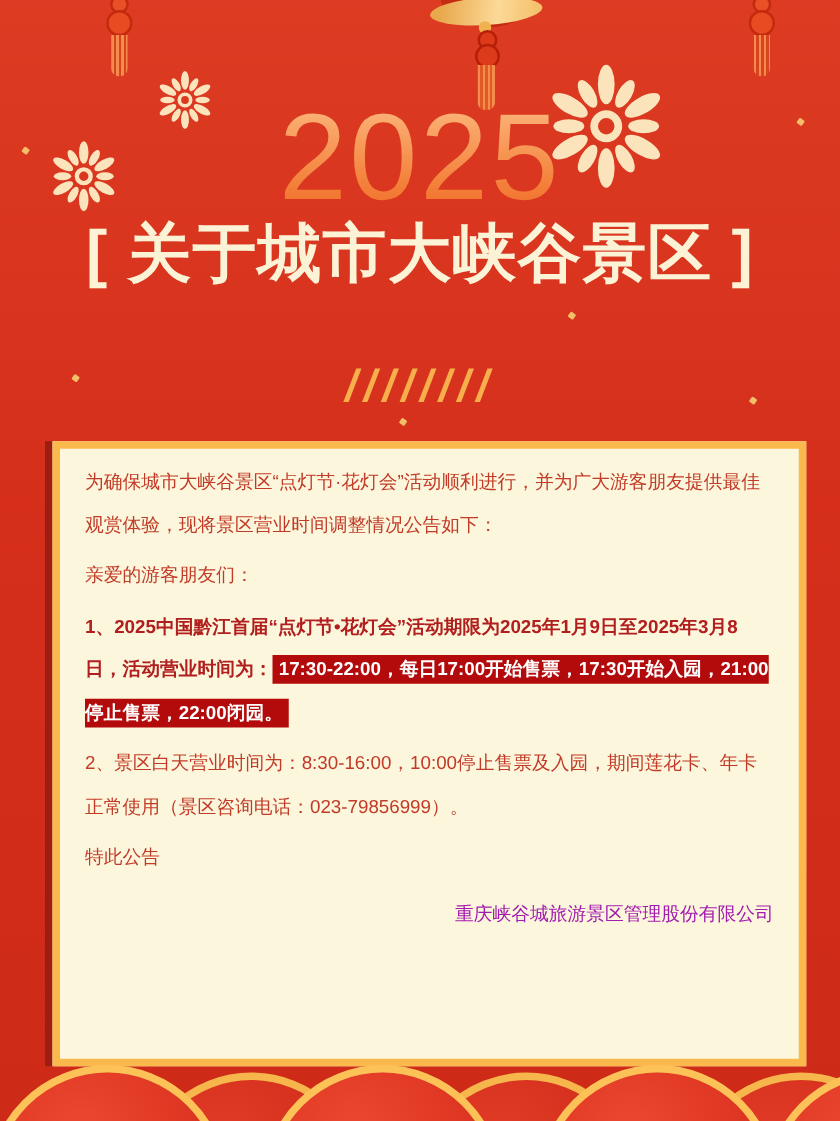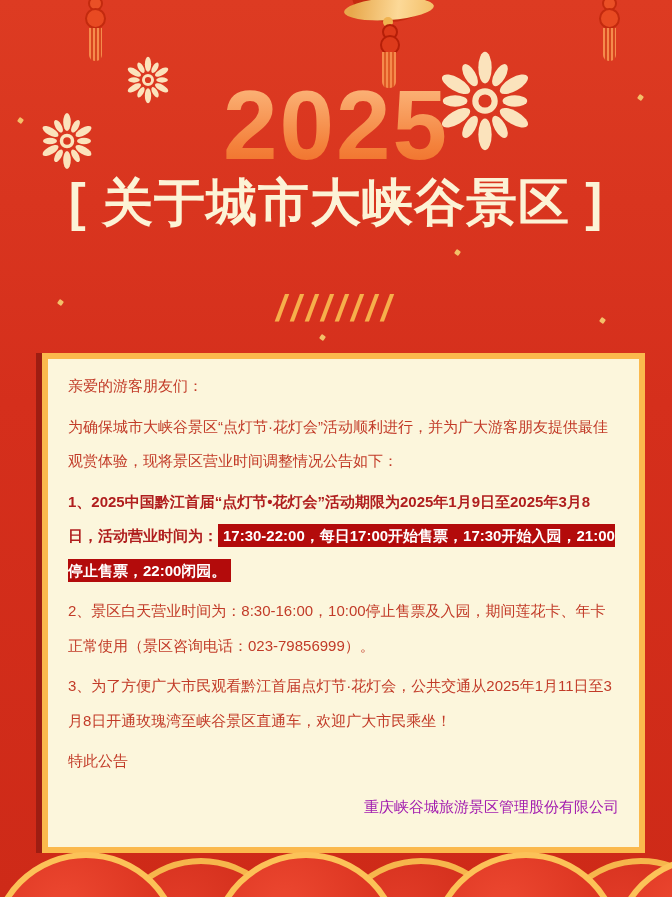--- a/index.html
+++ b/index.html
@@ -21,21 +21,21 @@
   .l-k1{position:absolute;left:44px;top:24px;width:12px;height:12px;border-radius:50%;background:#DD3A1B;border:2px solid #B51F08;}
   .l-k2{position:absolute;left:42px;top:35px;width:16px;height:16px;border-radius:50%;background:#DD3A1B;border:2px solid #B51F08;}
   .l-tassel{position:absolute;left:44px;top:52px;width:14px;height:36px;border-radius:0 0 6px 6px;
     background:repeating-linear-gradient(90deg,#F58B4C 0 2px,#E05A26 2px 4px);}
 
   .fw{position:absolute;z-index:1;}
   .sparkle{position:absolute;width:5px;height:5px;background:#F3C069;transform:rotate(35deg);border-radius:1px;z-index:1;}
 
   
   .year{position:absolute;top:76px;left:0;width:100%;text-align:center;z-index:3;
-    font-size:98px;line-height:1;font-weight:bold;letter-spacing:2px;color:#F58440;}
+    font-size:98px;line-height:1;font-weight:normal;letter-spacing:2px;color:#F58440;}
   @supports ((-webkit-background-clip:text) or (background-clip:text)){
     .year{background:linear-gradient(180deg,#FCB87E 5%,#F4823C 70%,#EF6C27);-webkit-background-clip:text;background-clip:text;color:transparent;}
   }
   .title{position:absolute;top:174px;left:0;width:100%;text-align:center;z-index:3;
     font-size:51px;line-height:1.15;font-weight:bold;color:#FCF3D6;letter-spacing:1px;}
   .subtitle{position:absolute;top:246px;left:0;width:100%;text-align:center;z-index:3;
     font-size:34px;font-weight:bold;color:#FCF3D6;letter-spacing:2px;}
   .slashes{position:absolute;top:288px;left:0;width:100%;text-align:center;z-index:3;
     font-size:36px;font-weight:bold;font-style:italic;color:#F6AF4B;letter-spacing:5px;}
 
@@ -140,25 +140,24 @@
   <div class="sparkle" style="left:58px;top:300px;"></div>
   <div class="sparkle" style="left:600px;top:318px;"></div>
 
   <div class="year">2025</div>
   <div class="title">[ 关于城市大峡谷景区 ]</div>
   <div class="slashes">////////</div>
 
   <div class="card-shadow"></div>
   <div class="card">
     <div class="card-inner">
+      <p>为确保城市大峡谷景区“点灯节·花灯会”活动顺利进行，并为广大游客朋友提供最佳观赏体验，现将景区营业时间调整情况公告如下：</p>
       <p>亲爱的游客朋友们：</p>
-      <p>为确保城市大峡谷景区“点灯节·花灯会”活动顺利进行，并为广大游客朋友提供最佳观赏体验，现将景区营业时间调整情况公告如下：</p>
       <p class="em"><span>1、2025中国黔江首届“点灯节•花灯会”活动期限为2025年1月9日至2025年3月8日，活动营业时间为：</span><span class="hl">17:30-22:00，每日17:00开始售票，17:30开始入园，21:00停止售票，22:00闭园。</span></p>
       <p>2、景区白天营业时间为：8:30-16:00，10:00停止售票及入园，期间莲花卡、年卡正常使用（景区咨询电话：023-79856999）。</p>
-      <p>3、为了方便广大市民观看黔江首届点灯节·花灯会，公共交通从2025年1月11日至3月8日开通玫瑰湾至峡谷景区直通车，欢迎广大市民乘坐！</p>
       <p>特此公告</p>
       <div class="sig">
         <div>重庆峡谷城旅游景区管理股份有限公司</div>
       </div>
     </div>
   </div>
 
   <div class="scallop back" style="left:108px;top:858px;width:186px;height:186px;"></div>
   <div class="scallop back" style="left:328px;top:858px;width:186px;height:186px;"></div>
   <div class="scallop back" style="left:548px;top:858px;width:186px;height:186px;"></div>

